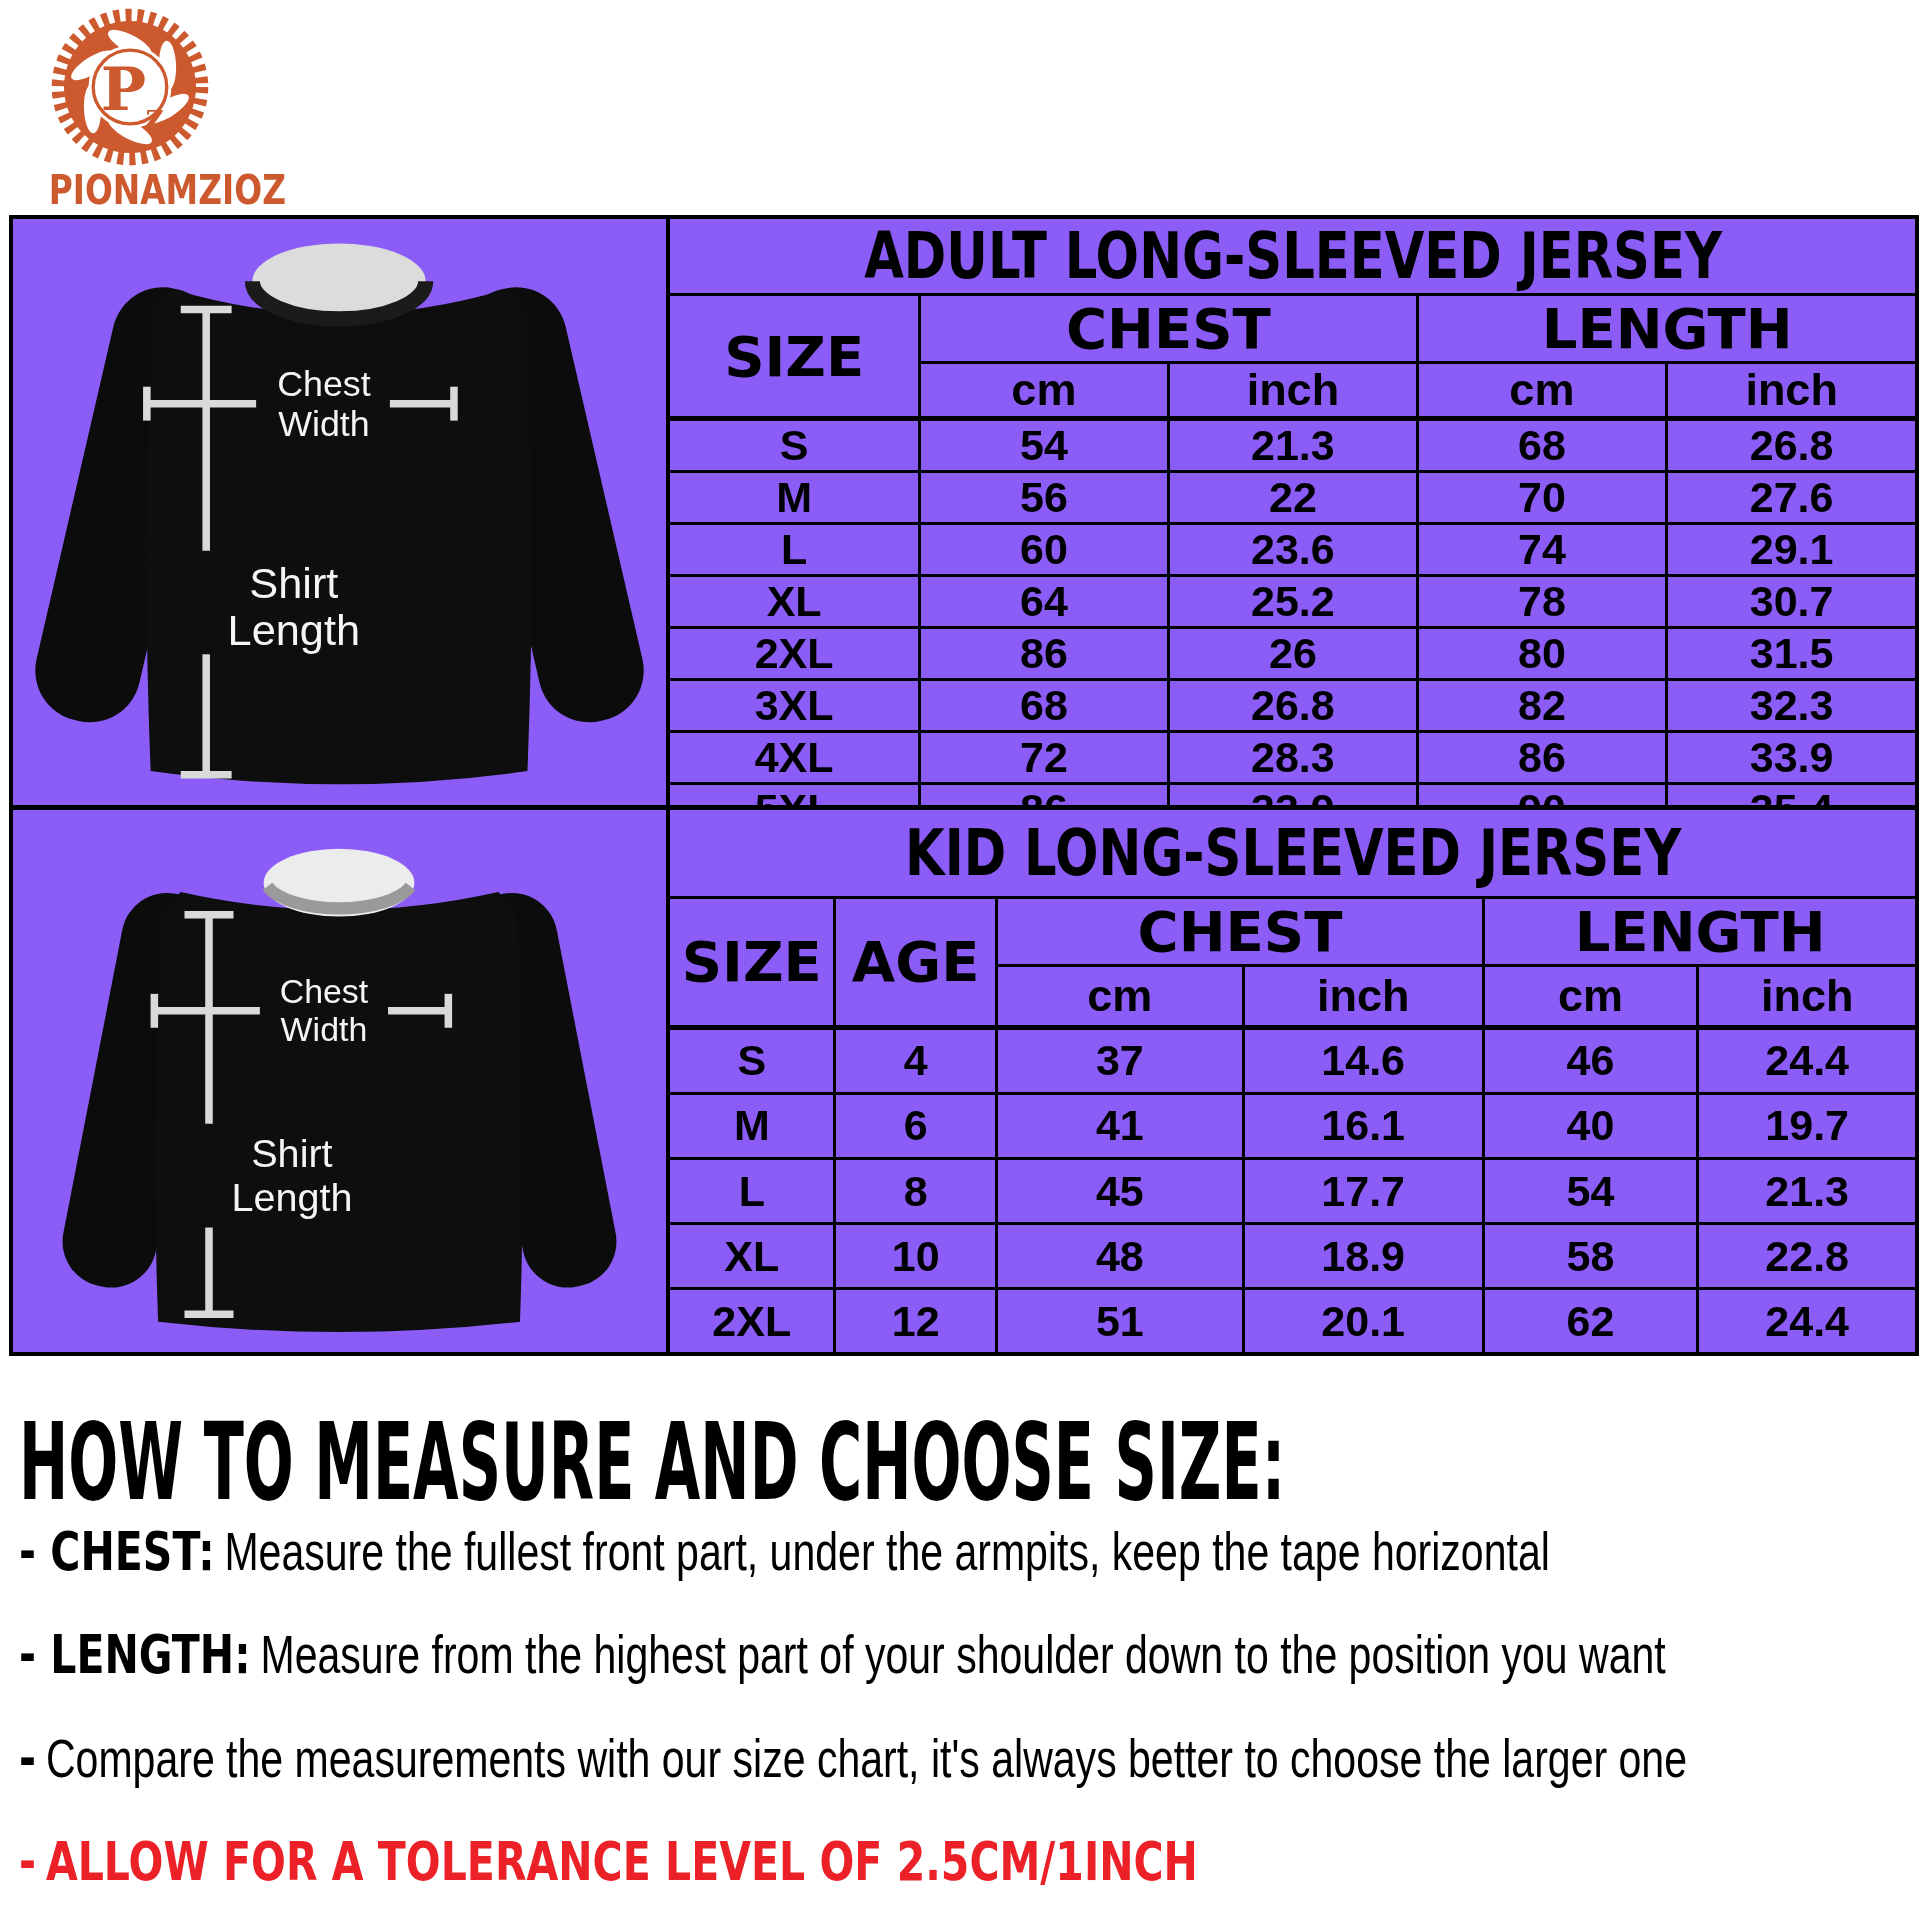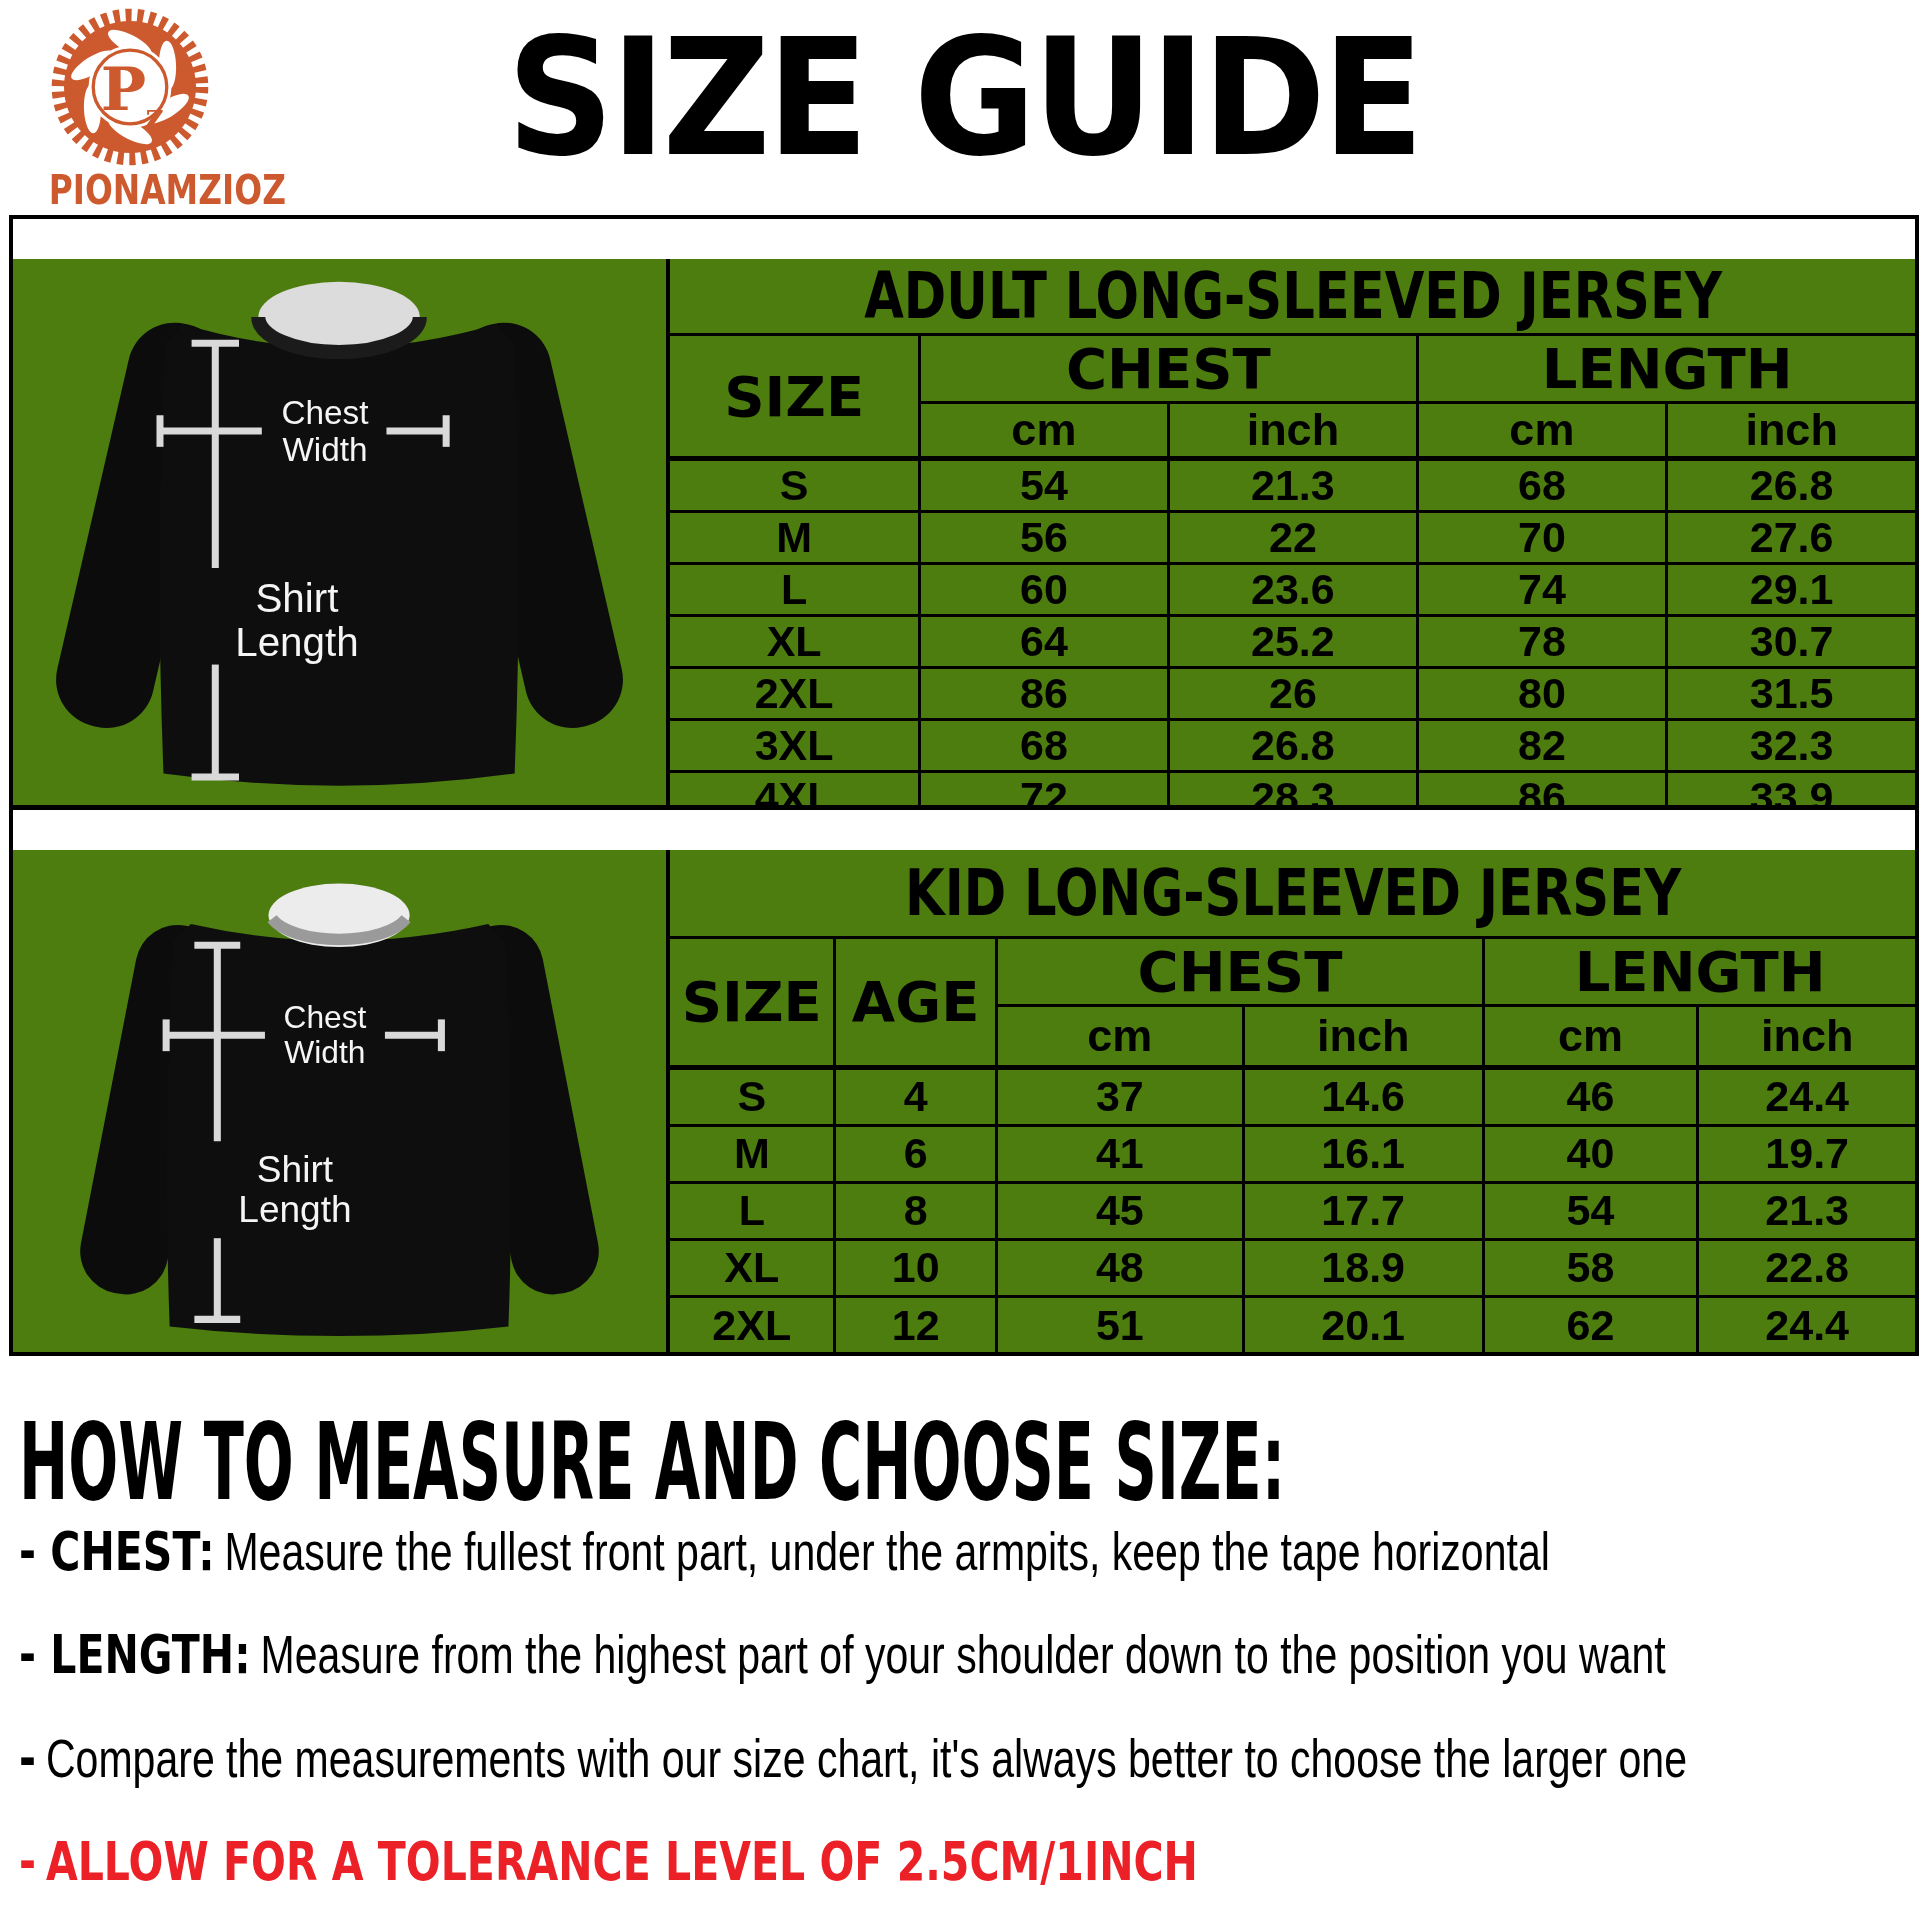--- a/index.html
+++ b/index.html
@@ -17,21 +17,21 @@
   
   .main-title{position:absolute;left:0;top:17px;width:100%;text-align:center;
               font-family:"DejaVu Sans",sans-serif;font-weight:bold;font-size:162px;
               line-height:1.0;letter-spacing:-3.8px;}
   .main-title>span{display:inline-block;transform:scaleX(0.92);transform-origin:center;white-space:nowrap;}
 
   
   .size-panel{position:absolute;left:9.4px;top:215px;width:1910px;height:1141px;
               border:4.7px solid #000;display:grid;grid-template-columns:657px 1fr;
               grid-template-rows:591px 1fr;}
-  .cell{position:relative;overflow:hidden;background:#4d7c0f;margin-top:40px;}
+  .cell{position:relative;overflow:hidden;background:#8b5cf6;}
   .c-adult-shirt{border-right:4.7px solid #000;border-bottom:5.6px solid #000;}
   .c-adult-table{border-bottom:5.6px solid #000;}
   .c-kid-shirt{border-right:4.7px solid #000;}
   .cell svg{display:block;width:100%;height:100%;}
 
   
   .sz-table{width:100%;height:100%;border-collapse:collapse;table-layout:fixed;text-align:center;}
   .sz-table th,.sz-table td{border:3.8px solid #000;padding:0;vertical-align:middle;}
   .sz-table tr:first-child>*{border-top:none;}
   .sz-table tr:last-child>*{border-bottom:none;}
@@ -77,21 +77,20 @@
       <ellipse transform="rotate(240 100 88) rotate(28 100 42)" cx="100" cy="42" rx="26" ry="9"></ellipse>
       <ellipse transform="rotate(300 100 88) rotate(28 100 42)" cx="100" cy="42" rx="26" ry="9"></ellipse>
     </g>
     <circle cx="100" cy="88" r="44" fill="#ffffff"></circle>
     <circle cx="100" cy="88" r="39" fill="none" stroke="#cd5a2e" stroke-width="3.5"></circle>
     <text x="93" y="112" text-anchor="middle" font-family="DejaVu Serif, serif" font-weight="bold" font-size="64" fill="#cd5a2e">P</text>
     <text x="126" y="130" text-anchor="middle" font-family="DejaVu Serif, serif" font-weight="bold" font-size="34" fill="#cd5a2e">z</text>
   </svg>
   <div class="brand-name"><span>PIONAMZIOZ</span></div>
 
-  <div class="main-title"><span>SIZE GUIDE</span></div>
 
   <div class="size-panel">
 
     <div class="cell c-adult-shirt">
       <svg viewBox="0 0 693 622" xmlns="http://www.w3.org/2000/svg">
         <rect x="114" y="74" width="112" height="470" rx="54" fill="#0c0c0c" transform="rotate(13 170 88)"></rect>
         <rect x="467" y="74" width="112" height="470" rx="54" fill="#0c0c0c" transform="rotate(-13 523 88)"></rect>
         <path d="M168 74 Q346 128 525 74 L545 96 Q556 330 546 586 Q346 614 146 586 Q136 330 148 96 Z" fill="#0e0e0e"></path>
         <ellipse cx="346" cy="66" rx="92" ry="40" fill="#dcdcdc"></ellipse>
         <path d="M254 66 A92 40 0 0 0 438 66" fill="none" stroke="#1b1b1b" stroke-width="16"></path>

